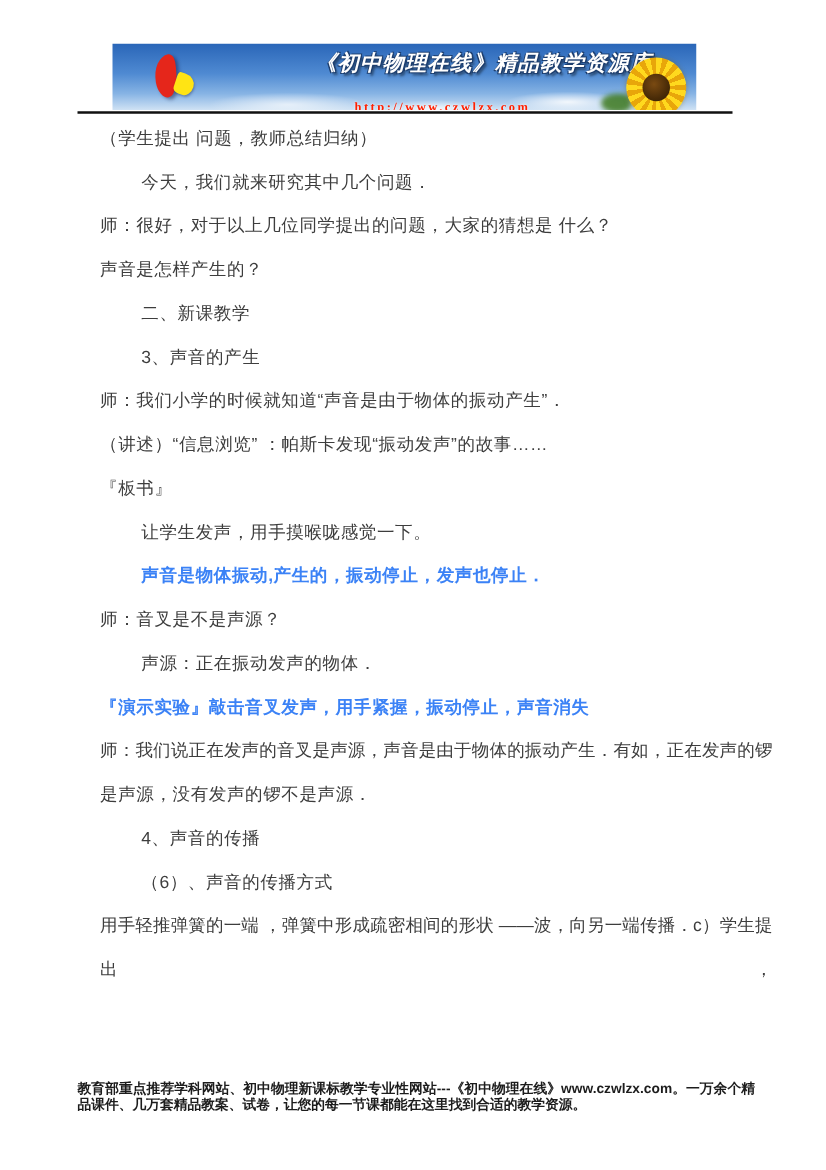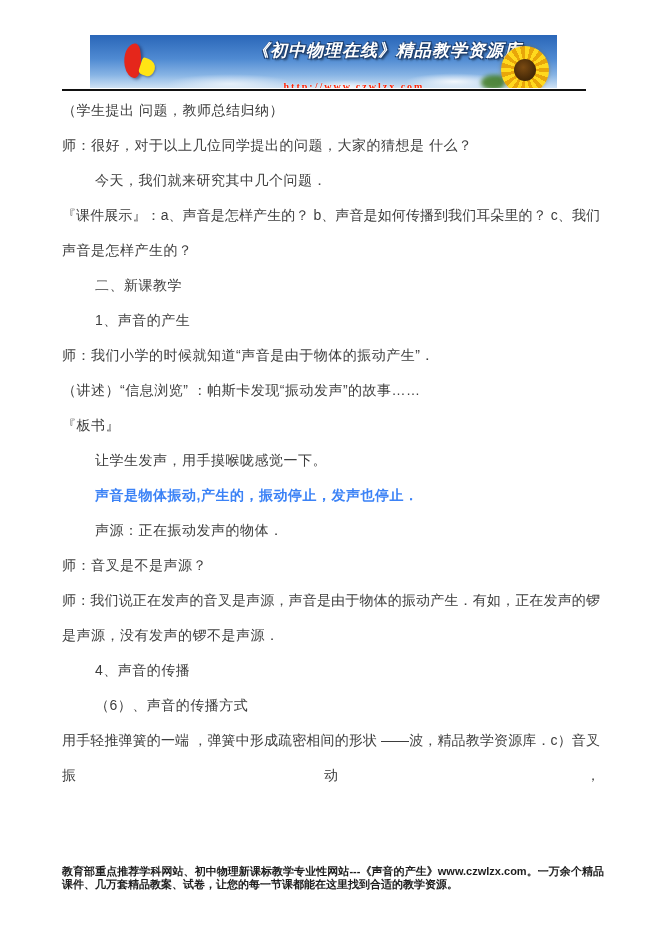--- a/index.html
+++ b/index.html
@@ -49,21 +49,21 @@
     position:absolute;inset:13px;border-radius:50%;
     background:radial-gradient(circle at 42% 38%,#7a4a12 0%,#4a2c08 60%,#2e1c05 100%);
   }
   .leaf{
     position:absolute;left:-20px;bottom:4px;width:24px;height:15px;background:#3f7a1f;
     border-radius:60% 40% 50% 60%;filter:blur(2px);opacity:.85;
   }
   
   .top-rule{position:absolute;left:62px;top:89px;width:524px;height:2px;background:#111;}
   
-  .doc{position:absolute;left:62px;top:93px;width:538px;color:#3d3d3d;}
+  .doc{position:absolute;left:80px;top:93px;width:538px;color:#3d3d3d;}
   .doc-line{
     font-size:14px;line-height:35px;height:35px;white-space:nowrap;overflow:visible;
     letter-spacing:.5px;
   }
   .doc-line.indent{padding-left:33px;}
   .doc-line.bold{font-weight:bold;color:#3b82f6;}
   .doc-line.fill{white-space:normal;text-align:justify;text-align-last:justify;letter-spacing:0;}
   
   .footer{
     position:absolute;left:62px;top:865px;width:542px;
@@ -87,33 +87,33 @@
     <div class="leaf"></div>
     <div class="petals"></div>
     <div class="sf-center"></div>
   </div>
 </div>
 
 <div class="top-rule"></div>
 
 <div class="doc">
     <div class="doc-line">（学生提出 问题，教师总结归纳）</div>
+    <div class="doc-line indent">今天，我们就来研究其中几个问题．</div>
     <div class="doc-line">师：很好，对于以上几位同学提出的问题，大家的猜想是  什么？</div>
-    <div class="doc-line indent">今天，我们就来研究其中几个问题．</div>
-    <div class="doc-line fill">『课件展示』：a、声音是怎样产生的？  b、声音是如何传播到我们耳朵里的？   c、我们</div>
     <div class="doc-line">声音是怎样产生的？</div>
     <div class="doc-line indent">二、新课教学</div>
-    <div class="doc-line indent">1、声音的产生</div>
+    <div class="doc-line indent">3、声音的产生</div>
     <div class="doc-line">师：我们小学的时候就知道“声音是由于物体的振动产生”．</div>
     <div class="doc-line">（讲述）“信息浏览” ：帕斯卡发现“振动发声”的故事……</div>
     <div class="doc-line">『板书』</div>
     <div class="doc-line indent">让学生发声，用手摸喉咙感觉一下。</div>
     <div class="doc-line indent bold">声音是物体振动,产生的，振动停止，发声也停止．</div>
+    <div class="doc-line">师：音叉是不是声源？</div>
     <div class="doc-line indent">声源：正在振动发声的物体．</div>
-    <div class="doc-line">师：音叉是不是声源？</div>
+    <div class="doc-line bold">『演示实验』敲击音叉发声，用手紧握，振动停止，声音消失</div>
     <div class="doc-line fill">师：我们说正在发声的音叉是声源，声音是由于物体的振动产生．有如，正在发声的锣</div>
     <div class="doc-line">是声源，没有发声的锣不是声源．</div>
     <div class="doc-line indent">4、声音的传播</div>
     <div class="doc-line indent">（6）、声音的传播方式</div>
-    <div class="doc-line fill">用手轻推弹簧的一端 ，弹簧中形成疏密相间的形状 ——波，精品教学资源库．c）音叉振动，</div>
+    <div class="doc-line fill">用手轻推弹簧的一端 ，弹簧中形成疏密相间的形状 ——波，向另一端传播．c）学生提出，</div>
   </div>
 
-<div class="footer">教育部重点推荐学科网站、初中物理新课标教学专业性网站---《声音的产生》www.czwlzx.com。一万余个精品课件、几万套精品教案、试卷，让您的每一节课都能在这里找到合适的教学资源。</div>
+<div class="footer">教育部重点推荐学科网站、初中物理新课标教学专业性网站---《初中物理在线》www.czwlzx.com。一万余个精品课件、几万套精品教案、试卷，让您的每一节课都能在这里找到合适的教学资源。</div>
 
 </body></html>

